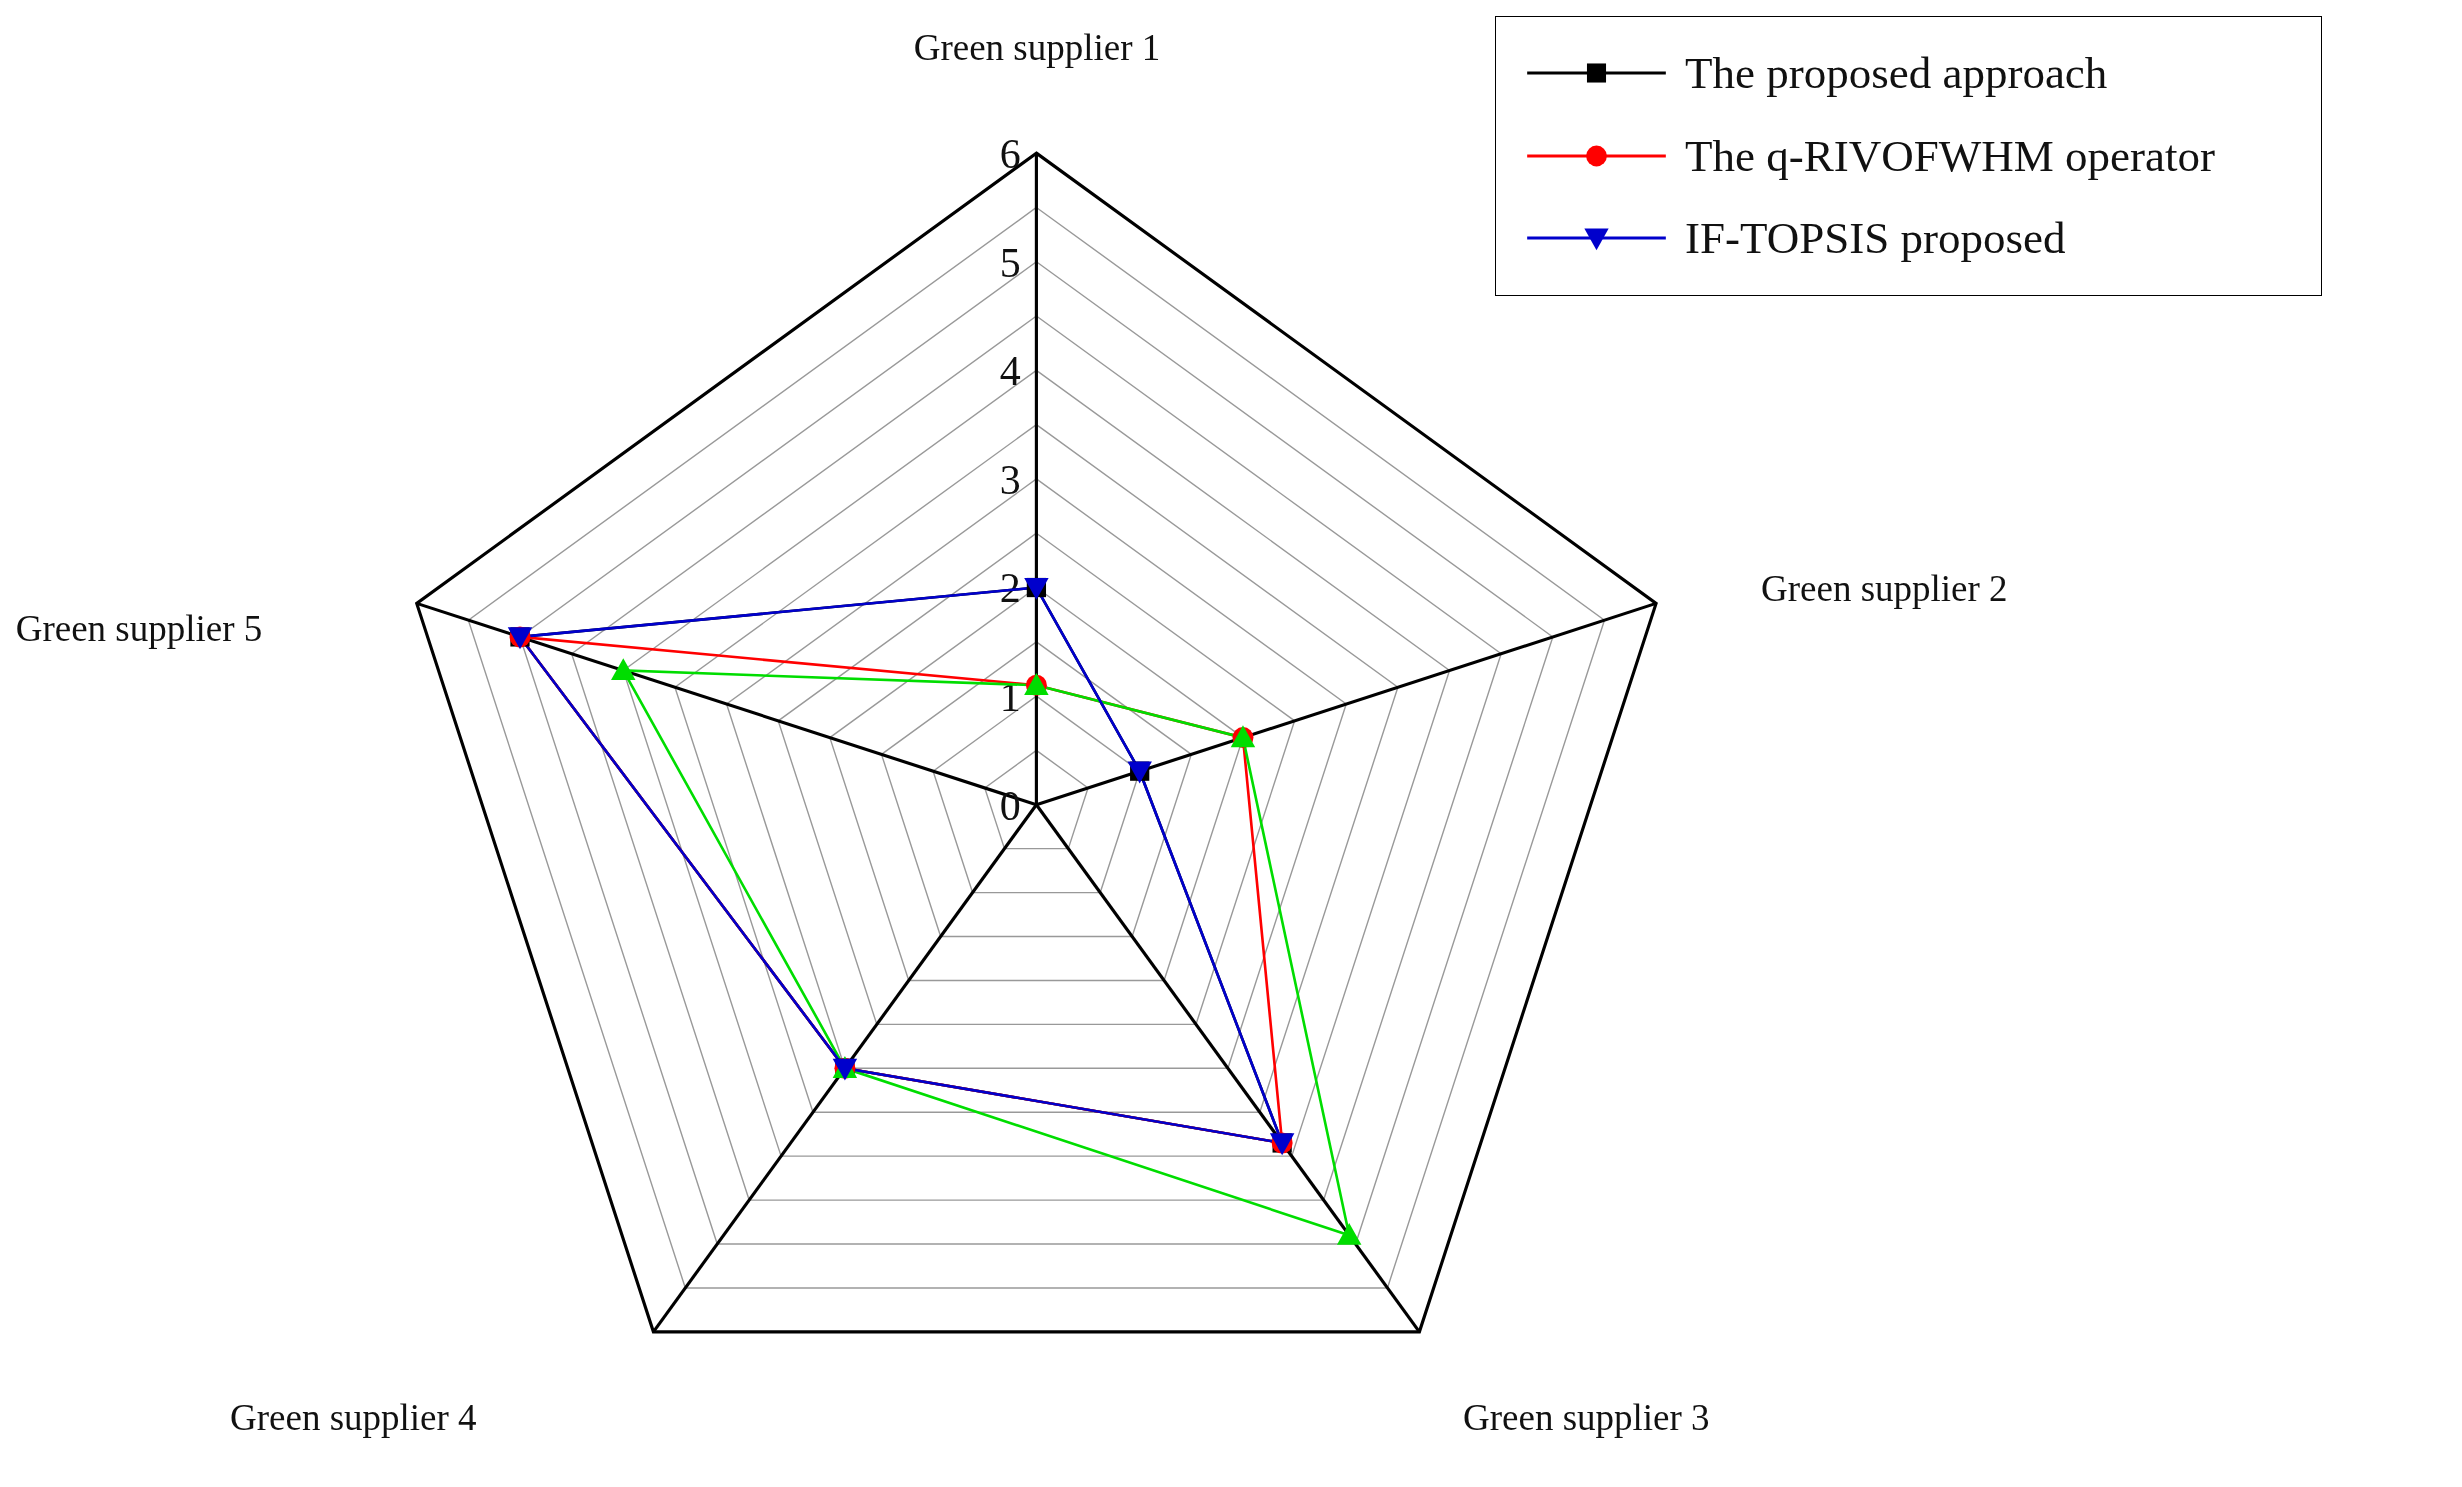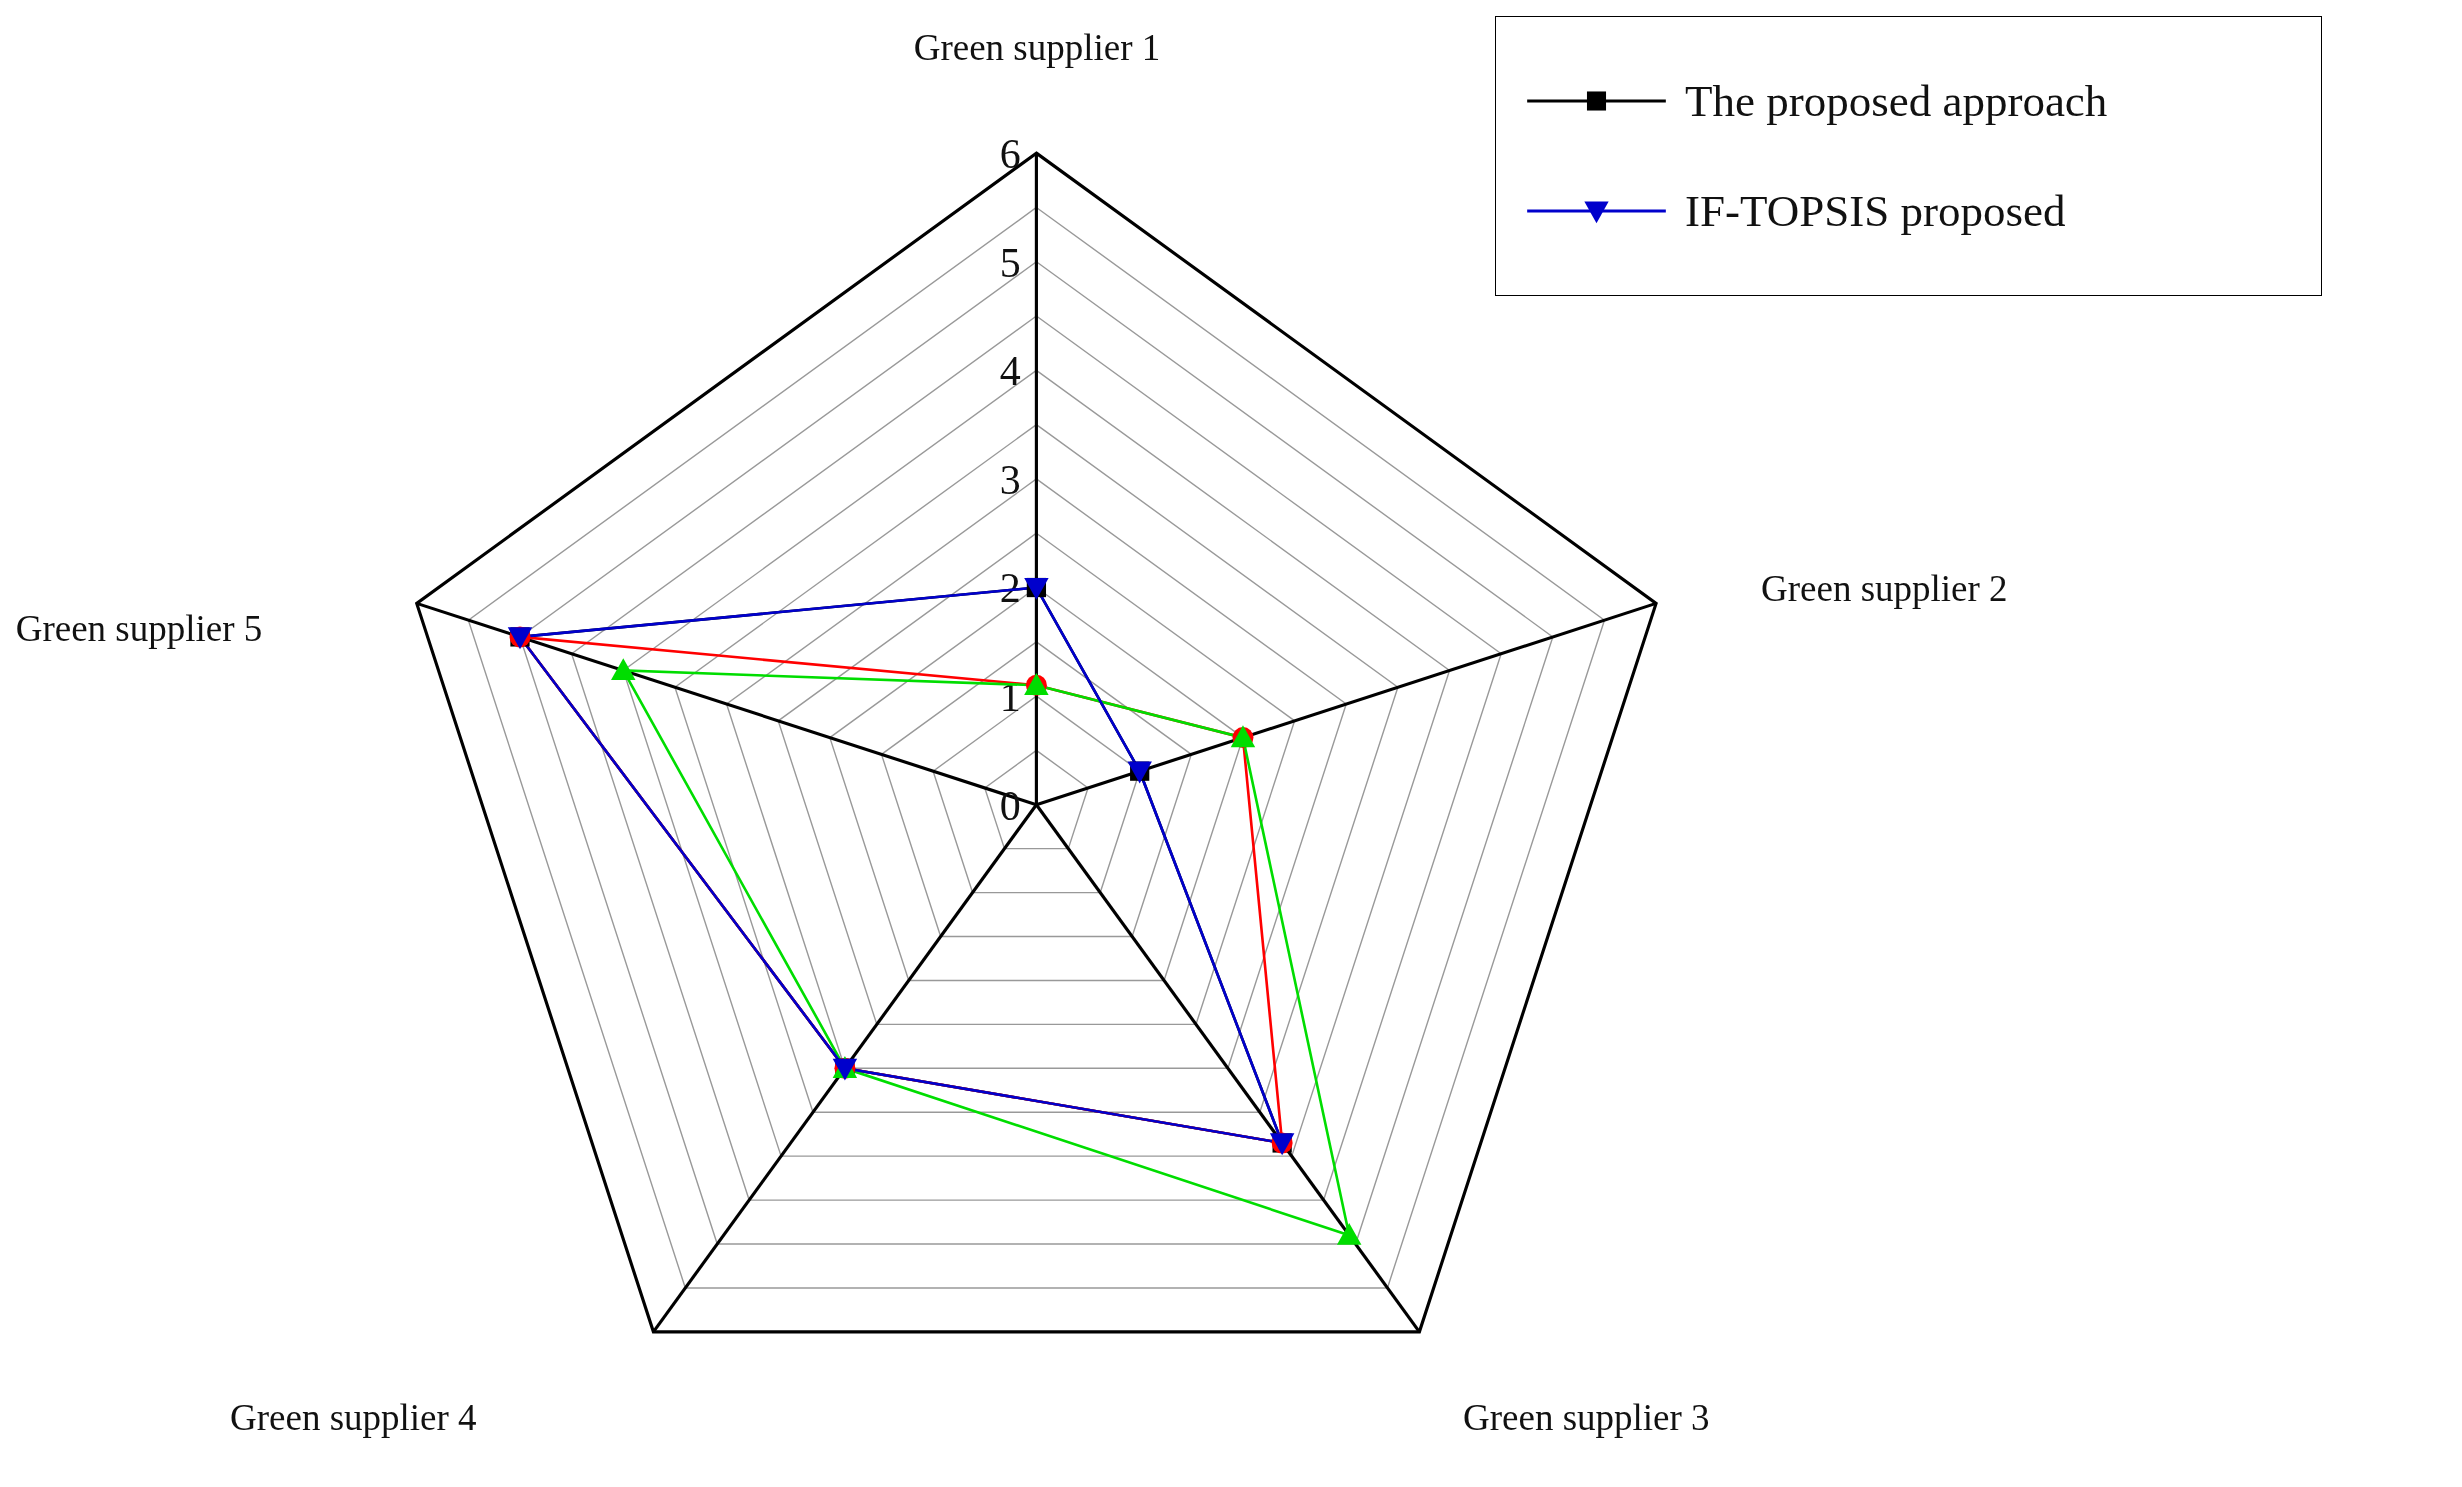--- a/index.html
+++ b/index.html
@@ -105,20 +105,27 @@
   <div class="legend">
     <div class="legend-row">
       <svg class="swatch" width="149" height="52" viewBox="0 0 170 60">
           <line x1="5" y1="30" x2="165" y2="30" stroke="#000000" stroke-width="3.2"></line>
           <rect x="74" y="19" width="22" height="22" fill="#000000"></rect>
         </svg>
       <span class="legend-label">The proposed approach</span>
     </div>
     <div class="legend-row">
       <svg class="swatch" width="149" height="52" viewBox="0 0 170 60">
+          <line x1="5" y1="30" x2="165" y2="30" stroke="#ff0000" stroke-width="3.2"></line>
+          <circle cx="85" cy="30" r="12" fill="#ff0000"></circle>
+        </svg>
+      <span class="legend-label">The q-RIVOFWHM operator</span>
+    </div>
+    <div class="legend-row">
+      <svg class="swatch" width="149" height="52" viewBox="0 0 170 60">
           <line x1="5" y1="30" x2="165" y2="30" stroke="#0000cc" stroke-width="3.2"></line>
           <polygon points="85,44 71,19 99,19" fill="#0000cc"></polygon>
         </svg>
       <span class="legend-label">IF-TOPSIS proposed</span>
     </div>
   </div>
 
 </div>
 
 

